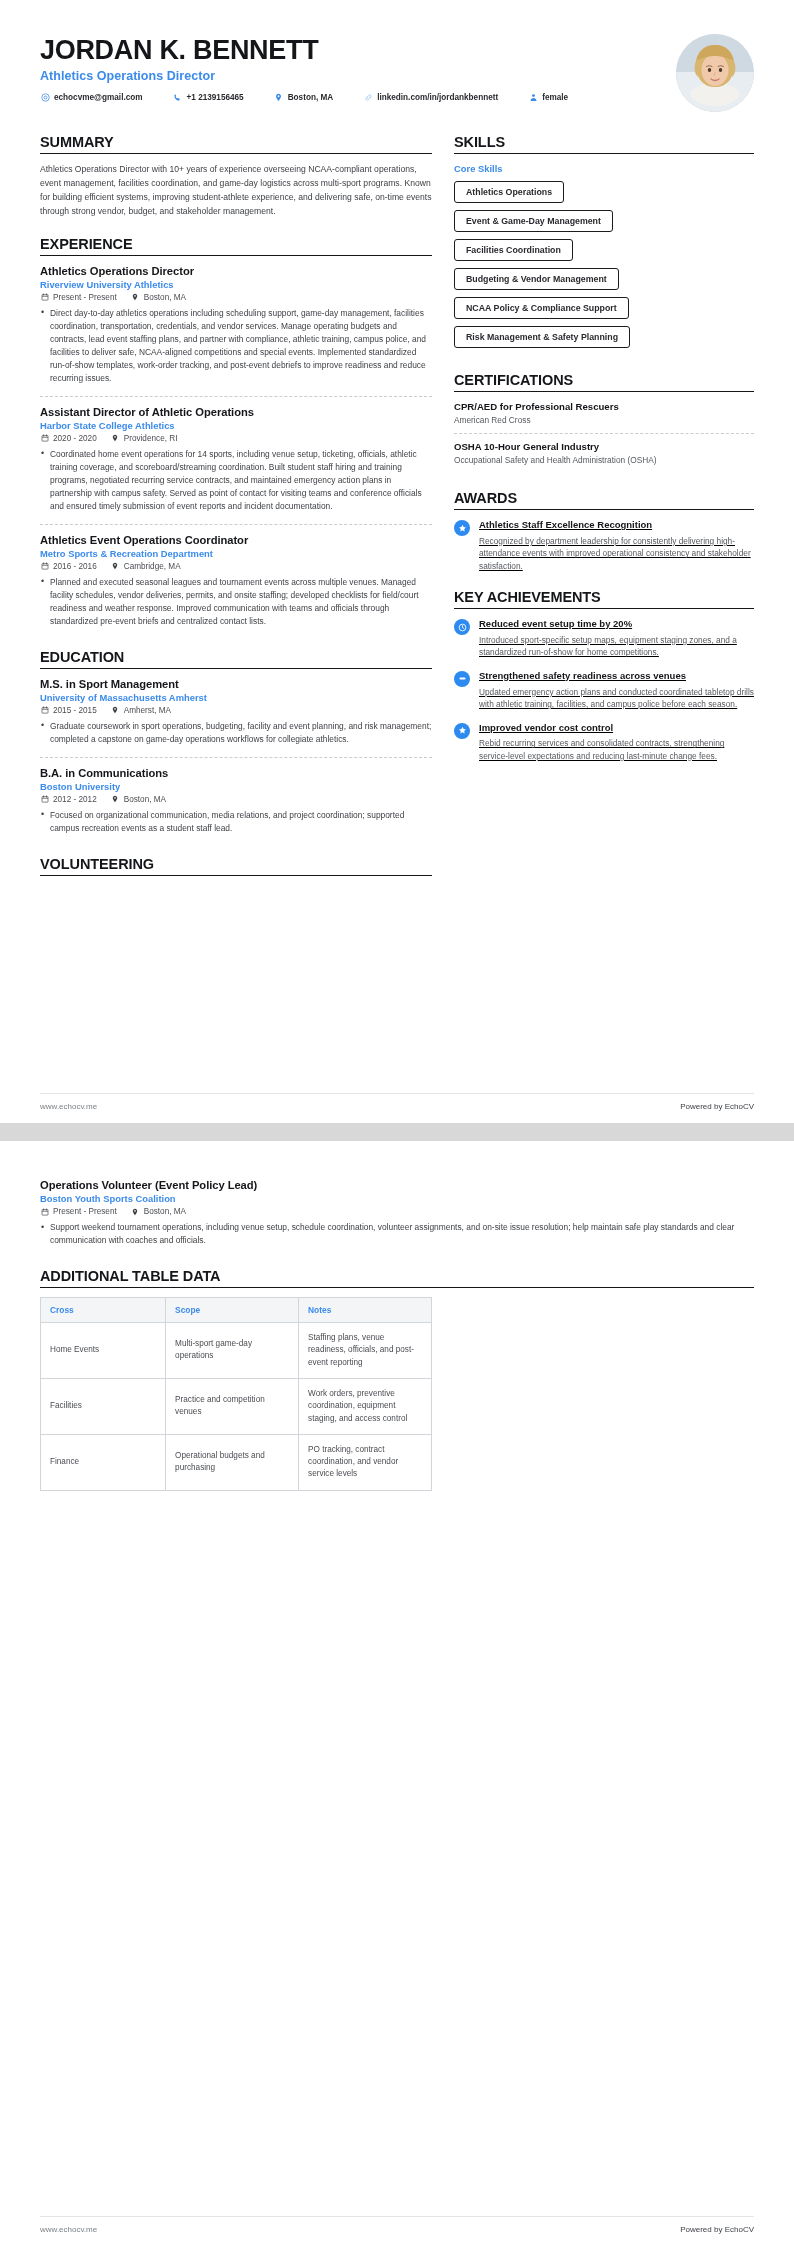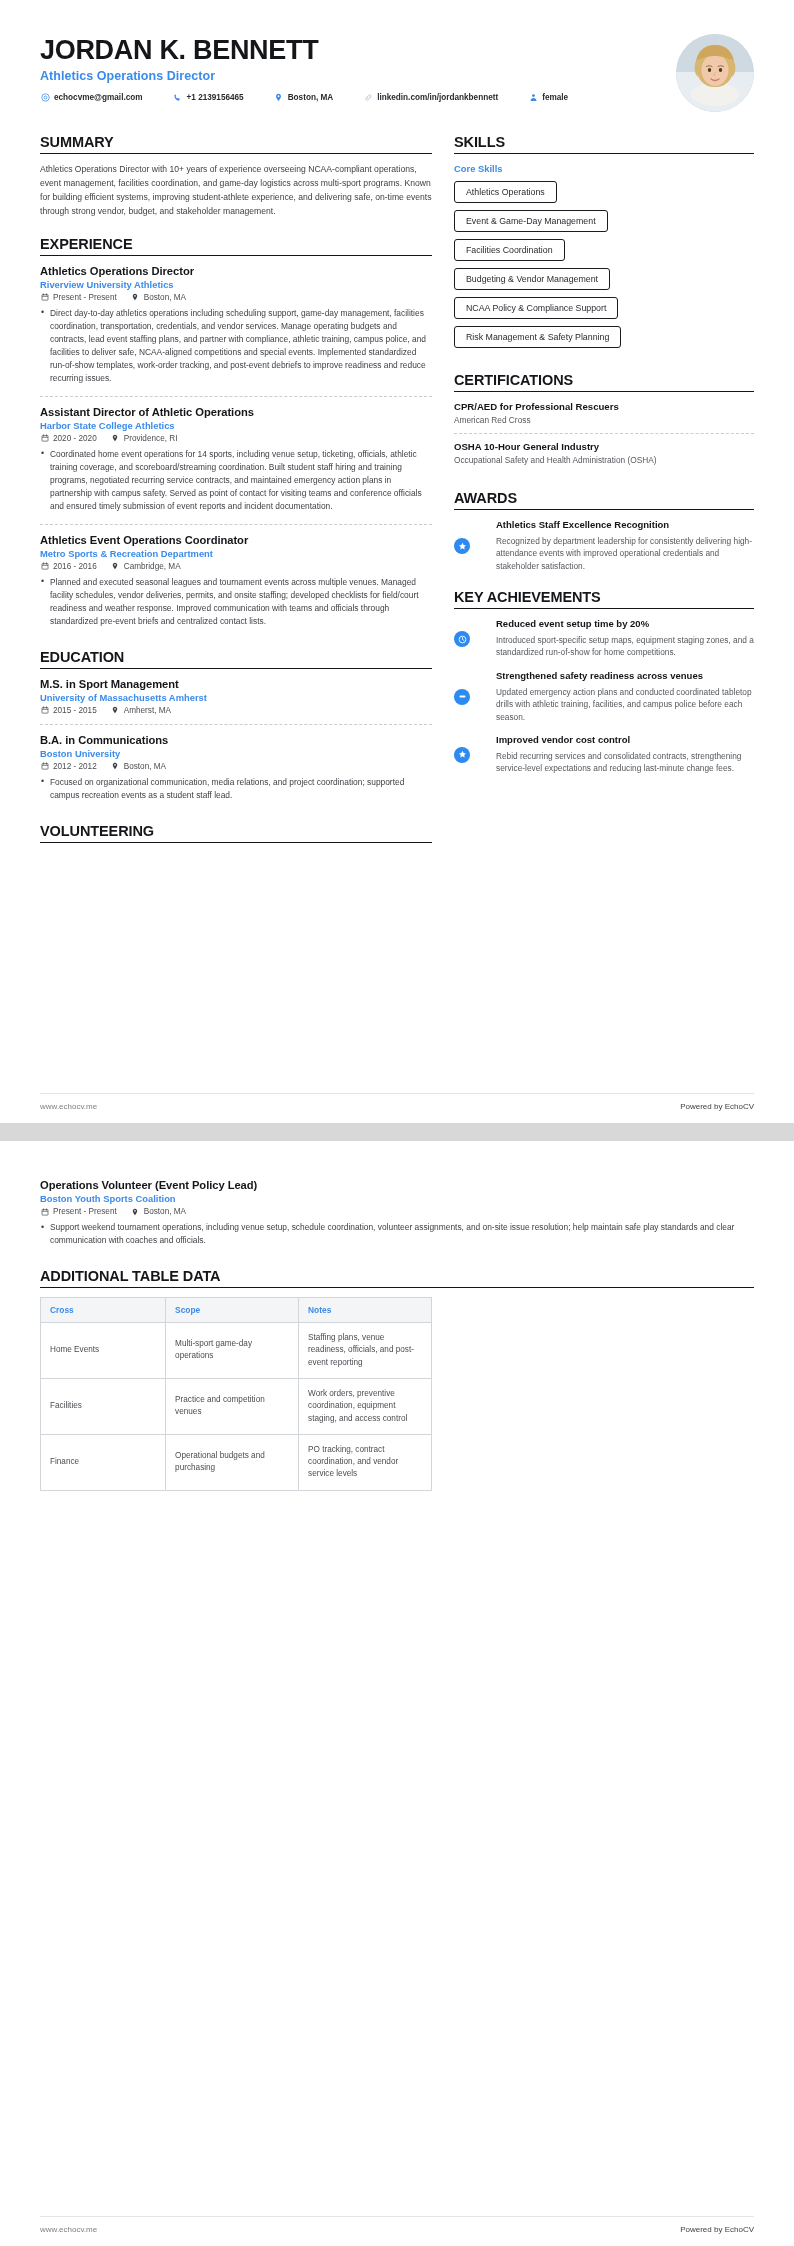--- a/index.html
+++ b/index.html
@@ -169,39 +169,39 @@
     font-size: 9.4px;
     font-weight: bold;
     color: #3b8beb;
     margin-bottom: 7px;
   }
   .skill-chip {
     border: 1.2px solid #1b1c20;
     border-radius: 3px;
     padding: 5px 11px;
     font-size: 8.8px;
-    font-weight: normal;
+    font-weight: bold;
     color: #2a2b2f;
     margin-bottom: 7px;
     display: inline-block;
   }
   .cert-item { padding-bottom: 7px; margin-bottom: 7px; border-bottom: 1px dashed #c9ccd1; }
   .cert-item.last { border-bottom: none; }
   .cert-name {
     font-size: 9.6px;
     font-weight: bold;
     color: #15161a;
   }
   .cert-issuer {
     font-size: 8.3px;
     color: #55585d;
     margin-top: 2px;
     line-height: 1.45;
   }
-  .award-row { display: flex; gap: 26px; align-items: center; margin-bottom: 4px; }
+  .award-row { display: flex; gap: 9px; align-items: flex-start; margin-bottom: 4px; text-decoration: underline; }
   .award-icon {
     flex: 0 0 16px;
     width: 16px; height: 16px;
     border-radius: 50%;
     background: #2d8af0;
     display: flex; align-items: center; justify-content: center;
     margin-top: 1px;
     color: #fff;
   }
   .award-icon svg { display: block; }
@@ -476,20 +476,23 @@
               <div class="meta-item">
                 <span class="m-ico">
                     <svg width="8" height="8" viewBox="0 0 16 16">
                       <path d="M8 1.5c-2.5 0-4.4 2-4.4 4.4 0 3.2 4.4 8.6 4.4 8.6s4.4-5.4 4.4-8.6c0-2.4-2-4.4-4.4-4.4z" fill="currentColor"></path>
                       <circle cx="8" cy="5.8" r="1.6" fill="#fff"></circle>
                     </svg>
                   </span>
                 <span>Amherst, MA</span>
               </div>
             </div>
+            <ul class="bullets">
+              <li>Graduate coursework in sport operations, budgeting, facility and event planning, and risk management; completed a capstone on game-day operations workflows for collegiate athletics.</li>
+            </ul>
           </div>
 
           <div class="entry last">
             <div class="entry-role">B.A. in Communications</div>
             <div class="entry-org">Boston University</div>
             <div class="entry-meta">
               <div class="meta-item">
                 <span class="m-ico">
                     <svg width="8" height="8" viewBox="0 0 16 16">
                       <rect x="2" y="3.2" width="12" height="11" rx="1" fill="none" stroke="currentColor" stroke-width="1.3"></rect>
@@ -556,21 +559,21 @@
           <div class="sec-rule"></div>
           <div class="award-block">
             <div class="award-row">
               <div class="award-icon">
                 <svg width="9" height="9" viewBox="0 0 16 16">
                     <path d="M8 1.5l1.9 3.9 4.3.6-3.1 3 .7 4.3L8 11.3l-3.8 2 .7-4.3-3.1-3 4.3-.6z" fill="#fff"></path>
                   </svg>
               </div>
               <div class="award-body">
                 <div class="award-title">Athletics Staff Excellence Recognition</div>
-                <div class="award-desc">Recognized by department leadership for consistently delivering high-attendance events with improved operational credentials and stakeholder satisfaction.</div>
+                <div class="award-desc">Recognized by department leadership for consistently delivering high-attendance events with improved operational consistency and stakeholder satisfaction.</div>
               </div>
             </div>
           </div>
         </div>
 
         <div class="section">
           <div class="sec-title">KEY ACHIEVEMENTS</div>
           <div class="sec-rule"></div>
 
           <div class="award-block">

